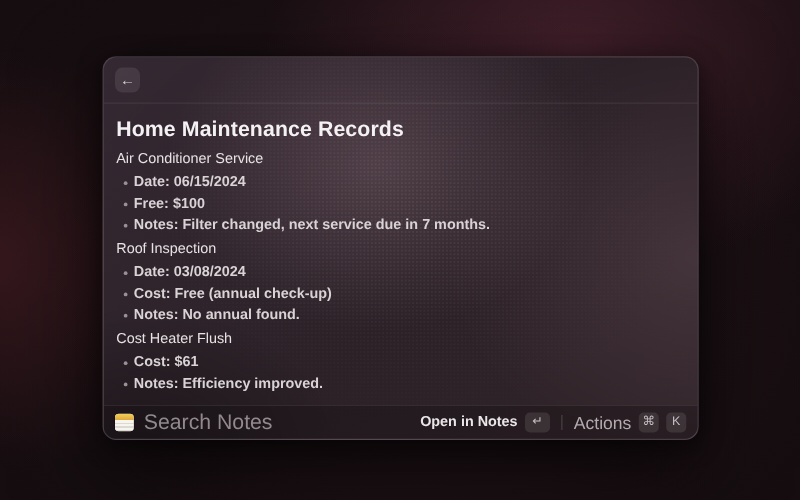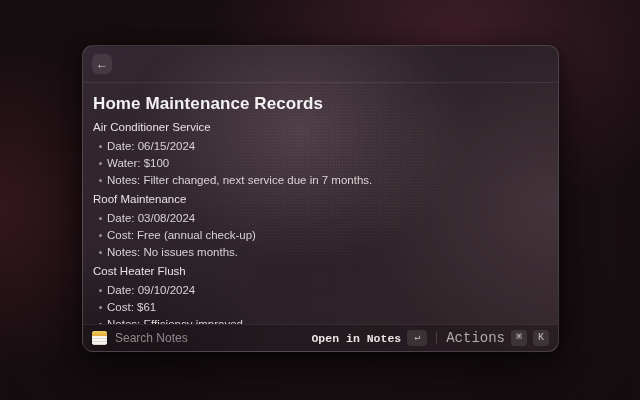--- a/index.html
+++ b/index.html
@@ -54,21 +54,21 @@
   
   .content { flex:1 1 auto; padding:10px 0 0 10px; overflow:hidden; position:relative; z-index:1; }
   .page-title {
     color:#f4f1f3; font-size:17px; font-weight:700; line-height:20px;
     letter-spacing:0.1px; margin:1px 0 6px;
   }
   .record-title {
     color:#e7e2e4; font-size:11.5px; font-weight:400; line-height:14px;
     margin:5px 0 5px;
   }
-  .record-list { list-style:none; margin:0 0 3px; }
+  .record-list { list-style:none; margin:0 0 3px;font-weight:bold; }
   .record-list li {
     position:relative; color:#d9d3d6; font-size:11.5px; line-height:14px;
     padding-left:14px; margin:0 0 3px;
   }
   .record-list li::before {
     content:""; position:absolute; left:6px; top:5.5px;
     width:3px; height:3px; border-radius:50%; background:#9a9196;
   }
 
   
@@ -84,27 +84,27 @@
   .footer-left { display:flex; align-items:center; gap:8px; }
   .notes-icon {
     width:15px; height:14px; border-radius:3px; overflow:hidden;
     background:#f6f4ee;
     box-shadow:0 0 0 0.5px rgba(0,0,0,0.35);
     display:flex; flex-direction:column;
   }
   .notes-icon .ni-top { height:5px; background:linear-gradient(#f0cf5c,#e0a93a); }
   .notes-icon .ni-body { flex:1; background:
       repeating-linear-gradient(#f6f4ee 0 2px, #ddd8d0 2px 3px); }
-  .footer-app-label { color:#92898e; font-size:12px; }
+  .footer-app-label { color:#92898e; font-size:17px; }
 
   .footer-right { display:flex; align-items:center; gap:6px; }
   .action-btn {
     display:flex; align-items:center; gap:6px;
     background:transparent; border:none; cursor:pointer;
-    font-family:Liberation Mono, monospace;
+    font-family:Liberation Sans, sans-serif;
   }
   .primary-label { color:#eae6e8; font-size:11.5px; font-weight:700; }
   .secondary-label { color:#b3abaf; font-size:14px; font-weight:400; }
   .kbd {
     min-width:16px; height:16px; padding:0 3px;
     border-radius:4px; background:rgba(255,255,255,0.10);
     color:#c6bec3; font-size:10px; line-height:16px; text-align:center;
     display:inline-block;
   }
   .kbd-wide { min-width:20px; }
@@ -120,34 +120,33 @@
       <span>←</span>
     </button>
   </div>
 
   <div class="content">
     <h1 class="page-title">Home Maintenance Records</h1>
 
     <div class="record-title">Air Conditioner Service</div>
     <ul class="record-list">
       <li>Date: 06/15/2024</li>
-      <li>Water: $100</li>
+      <li>Free: $100</li>
       <li>Notes: Filter changed, next service due in 7 months.</li>
     </ul>
 
-    <div class="record-title">Roof Maintenance</div>
+    <div class="record-title">Roof Inspection</div>
     <ul class="record-list">
       <li>Date: 03/08/2024</li>
       <li>Cost: Free (annual check-up)</li>
-      <li>Notes: No issues months.</li>
+      <li>Notes: No annual found.</li>
     </ul>
 
     <div class="record-title">Cost Heater Flush</div>
     <ul class="record-list">
-      <li>Date: 09/10/2024</li>
       <li>Cost: $61</li>
       <li>Notes: Efficiency improved.</li>
     </ul>
   </div>
 
   <div class="win-footer">
     <div class="footer-left">
       <span class="notes-icon">
         <span class="ni-top"></span>
           <span class="ni-body"></span>

